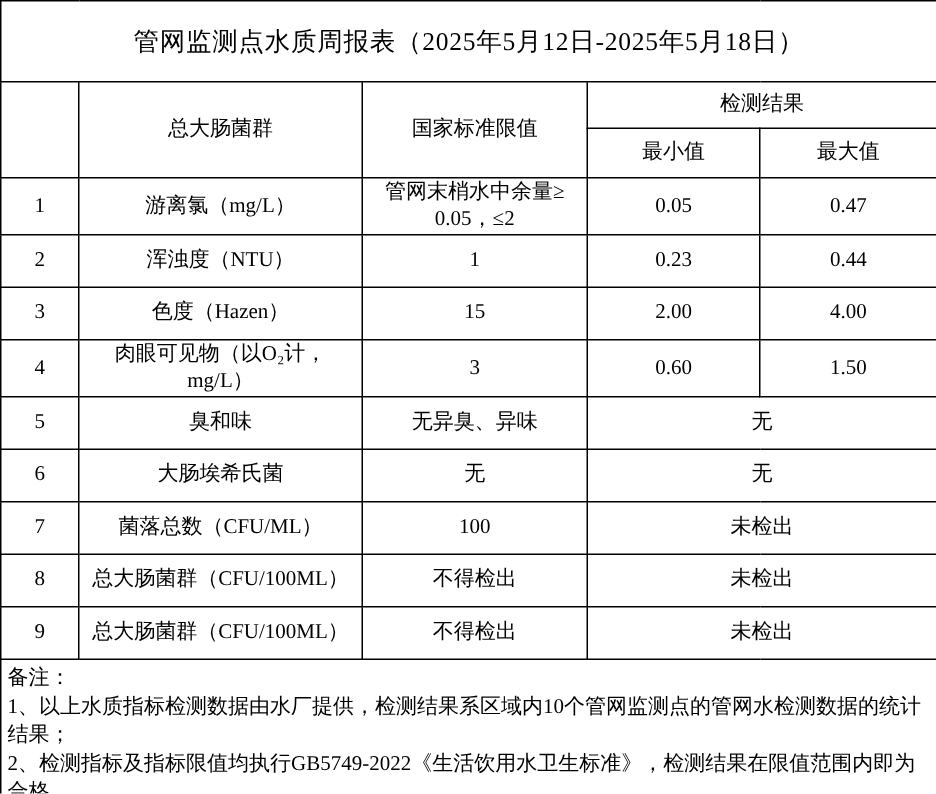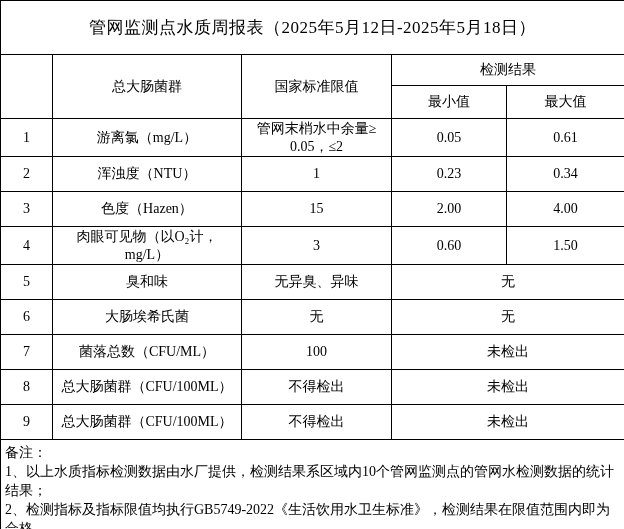--- a/index.html
+++ b/index.html
@@ -75,28 +75,28 @@
         <td>最小值</td>
         <td>最大值</td>
       </tr>
 
       <tr class="data-row">
         <td>1</td>
         <td>游离氯（mg/L）</td>
         <td class="std">管网末梢水中余量≥
 0.05，≤2</td>
         <td>0.05</td>
-        <td>0.61</td>
+        <td>0.47</td>
       </tr>
       <tr class="data-row">
         <td>2</td>
         <td>浑浊度（NTU）</td>
         <td class="std">1</td>
         <td>0.23</td>
-        <td>0.34</td>
+        <td>0.44</td>
       </tr>
       <tr class="data-row">
         <td>3</td>
         <td>色度（Hazen）</td>
         <td class="std">15</td>
         <td>2.00</td>
         <td>4.00</td>
       </tr>
       <tr class="data-row">
         <td>4</td>

